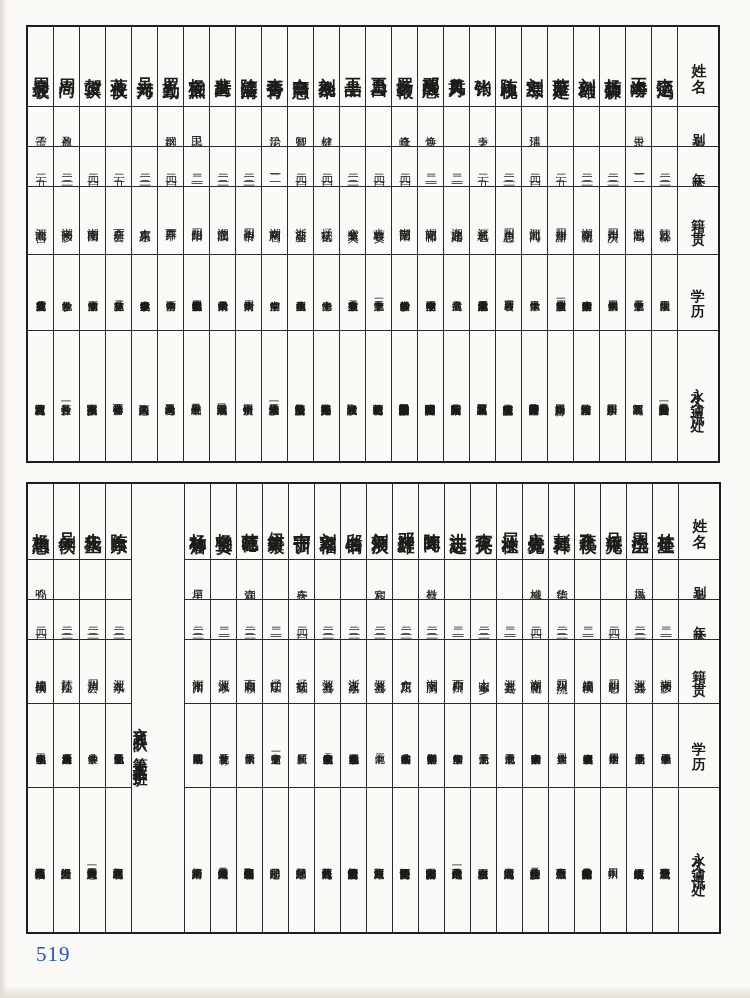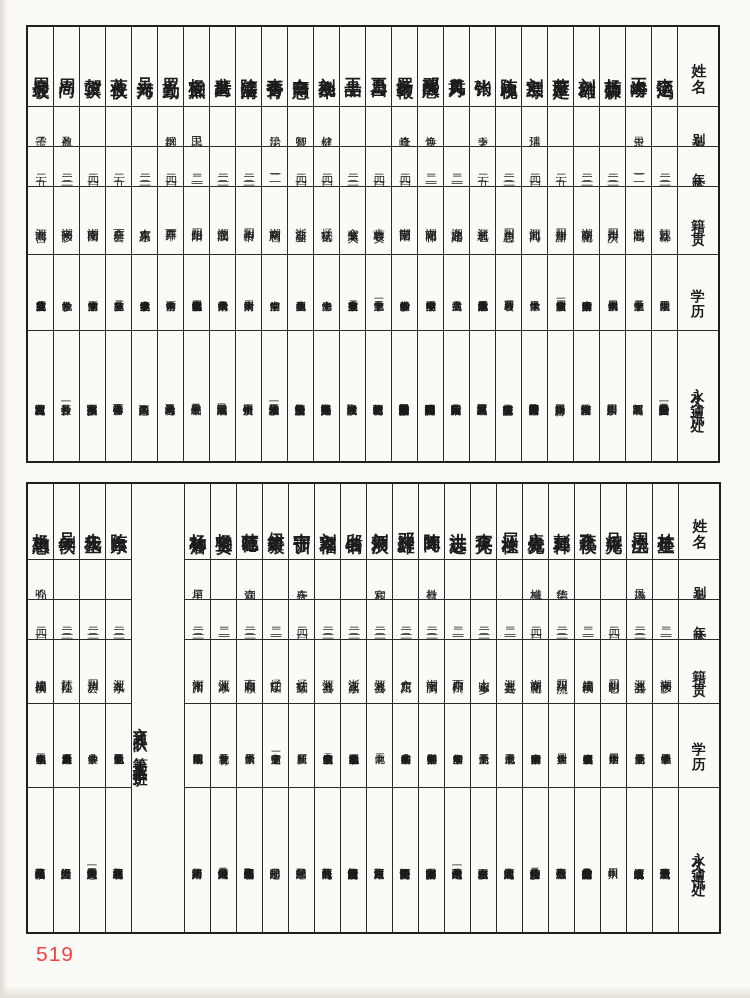--- a/index.html
+++ b/index.html
@@ -73,22 +73,22 @@
   .col-header .r-age .vtext{font-size:13px;letter-spacing:4px;font-weight:700;}
   .col-header .r-origin .vtext{font-size:14px;letter-spacing:13px;}
   .col-header .r-edu .vtext{font-size:14px;letter-spacing:15px;}
   .col-header .r-addr .vtext{font-size:14px;letter-spacing:8px;}
 
   .col-unit .cell{height:100%;flex:1 1 auto;align-items:center;justify-content:flex-start;padding-top:64px;}
   .col-unit .vtext{font-size:14.5px;font-weight:700;letter-spacing:3px;max-height:none;}
 
   .page-number{
     position:absolute;left:36px;top:942px;
-    font-family:Liberation Sans, sans-serif;
-    font-size:21px;color:#ef4444;
+    font-family:Liberation Serif, serif;
+    font-size:21px;color:#1d4ed8;
     letter-spacing:1px;
   }
   
   .edge-shadow-left{position:absolute;left:0;top:0;width:8px;height:998px;background:linear-gradient(to right,#ddd9d2,rgba(251,250,246,0));}
   .edge-shadow-bottom{position:absolute;left:0;top:986px;width:750px;height:12px;background:linear-gradient(to top,#e3dfd8,rgba(251,250,246,0));}
 </style>
 </head>
 <body>
 
 <div class="page">

